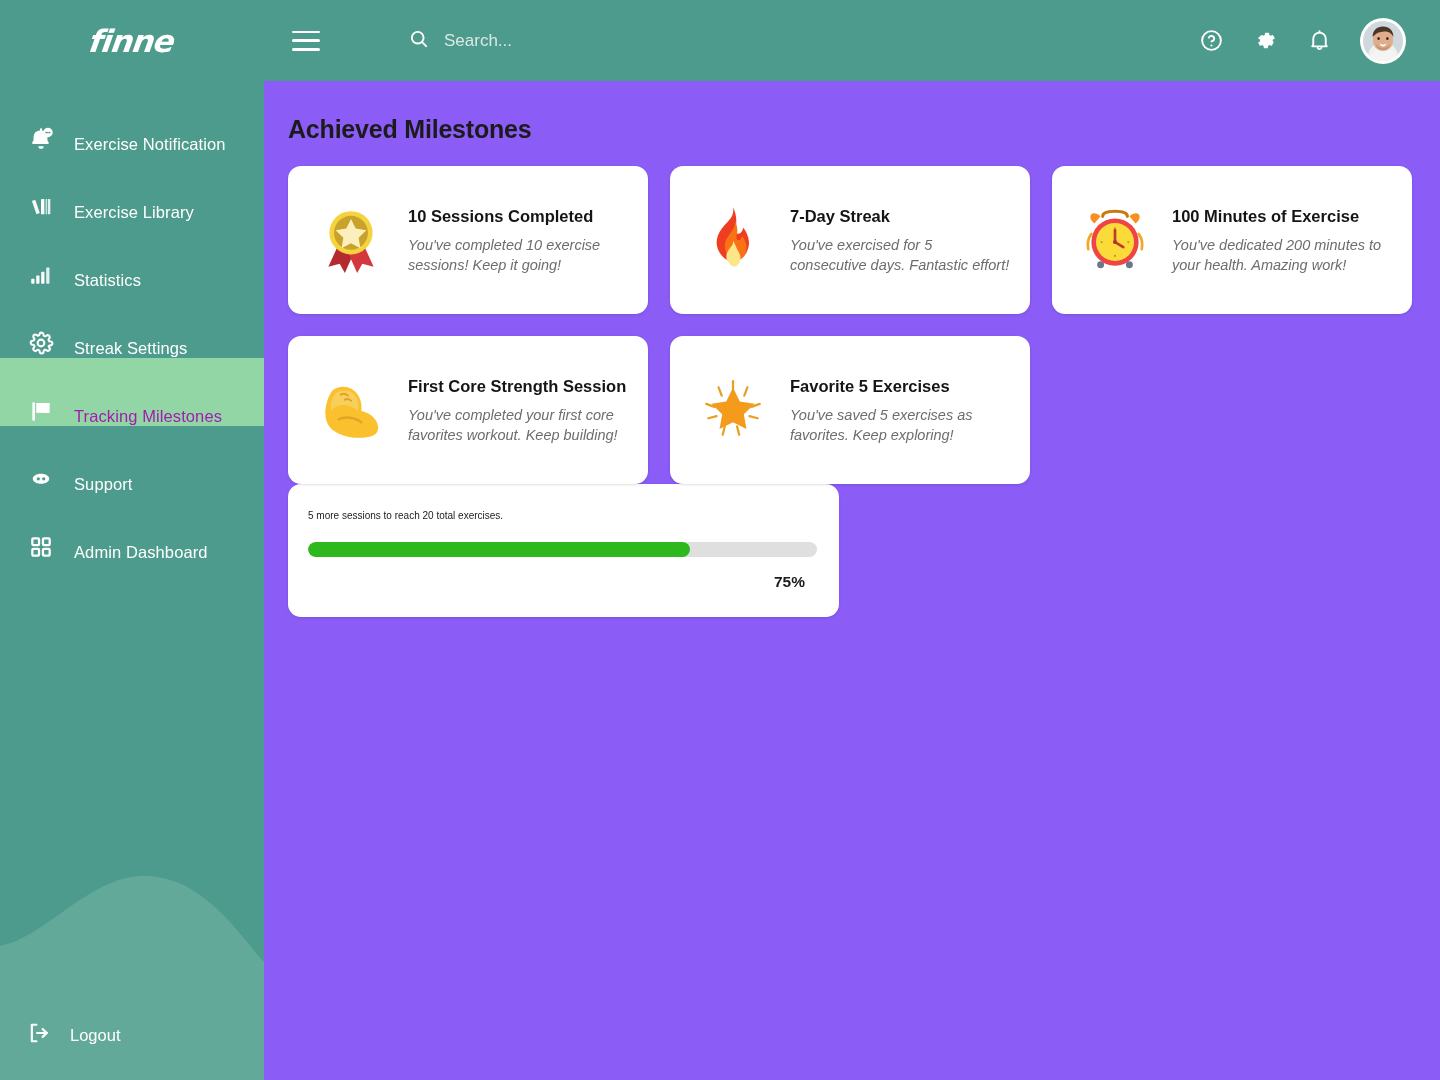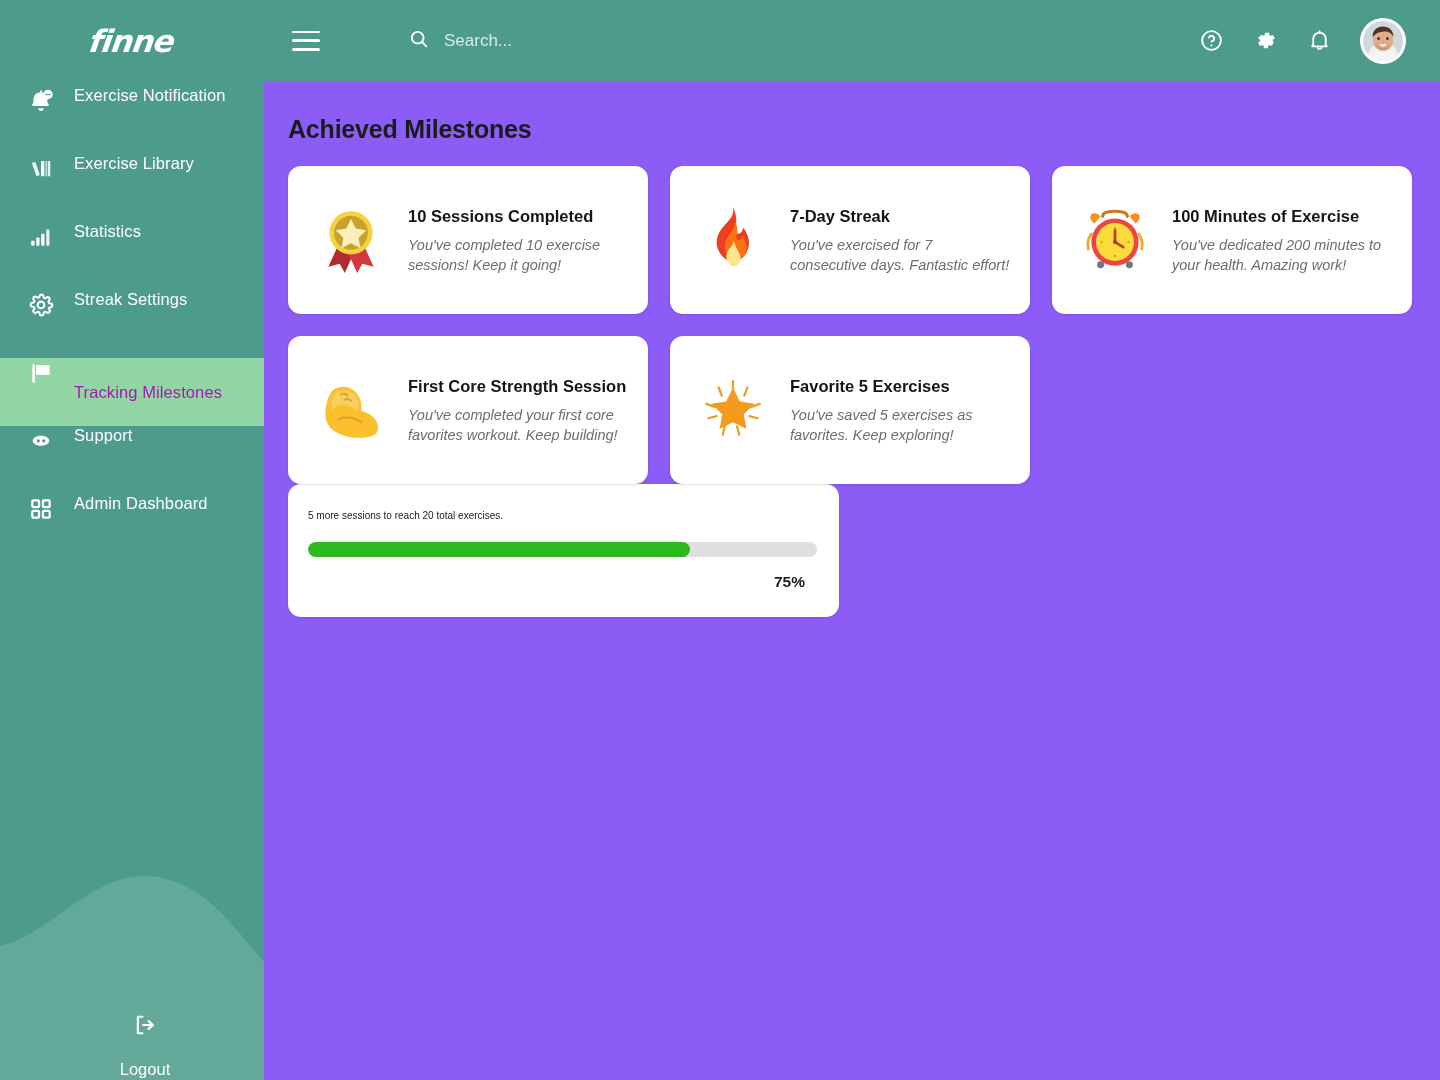--- a/index.html
+++ b/index.html
@@ -21,31 +21,31 @@
     height:82px; display:flex; align-items:center; justify-content:center;
     position:relative; z-index:2;
   }
   .logo-text {
     color:#ffffff; font-size:31px; font-weight:bold; font-style:italic;
     letter-spacing:-1px; font-family:"DejaVu Sans", sans-serif;
     transform:skewX(-9deg); line-height:1;
   }
   .nav { position:relative; z-index:2; margin-top:4px; }
   .nav-item {
-    height:68px; display:flex; align-items:flex-start; gap:18px;
+    height:68px; display:flex; align-items:flex-end; gap:18px;
     padding-left:26px; cursor:pointer; position:relative;
   }
   .nav-item .ic { width:30px; height:30px; flex:0 0 30px; display:flex; align-items:center; justify-content:center; }
   .nav-item .lbl { color:#ffffff; font-size:16.5px; letter-spacing:.1px; }
   .nav-item.active { background:#93d6a6; }
   .nav-item.active .lbl { color:#a21caf;margin-top:25px; }
   .logout {
     position:absolute; left:0; bottom:22px; width:264px; z-index:3;
     display:flex; align-items:center; gap:18px; padding-left:26px;
-    height:46px; cursor:pointer;flex-direction:column;
+    height:46px; cursor:pointer;
   }
   .logout .lbl { color:#ffffff; font-size:16.5px; }
 
   
   .main { flex:1 1 auto; display:flex; flex-direction:column; min-width:0; }
   .topbar {
     height:81px; background:#4d9b8c; display:flex; align-items:center;
     padding:0 34px 0 28px; flex:0 0 81px;gap:44px;
   }
   .hamburger { width:28px; height:20px; display:flex; flex-direction:column; justify-content:space-between; cursor:pointer; }
@@ -290,21 +290,21 @@
         <div class="card">
           <span class="card-emoji">
             <svg width="74" height="74" viewBox="0 0 72 72">
               <path d="M36 4c2 10-6 14-11 21-5 7-6 13-4 19 3 8 9 13 15 13s13-5 15-14c2-8-2-15-5-19-1 4-3 6-5 6-3 0-3-4-2-9 1-6-1-13-3-17z" fill="#ee3d1f"></path>
               <path d="M38 18c0 7-4 10-7 15-3 4-4 9-2 14 2 6 6 9 10 9s9-4 10-10c1-6-2-11-4-14-1 3-2 4-4 4-2 0-2-3-1-7 1-5-1-9-2-11z" fill="#f97316"></path>
               <path d="M36 36c1 5-3 7-5 11-2 3-2 7 0 10 2 3 4 5 6 5s5-2 6-6c1-4-1-8-3-11-1-3-3-6-4-9z" fill="#fde68a"></path>
             </svg>
           </span>
           <div class="card-body">
             <div class="card-title">7-Day Streak</div>
-            <div class="card-desc">You've exercised for 7 consecutive days. Fantastic effort!</div>
+            <div class="card-desc">You've exercised for 5 consecutive days. Fantastic effort!</div>
           </div>
         </div>
 
         <div class="card">
           <span class="card-emoji">
             <svg width="74" height="74" viewBox="0 0 72 72">
               <path d="M16 20c-4-3-5-7-3-9s6-1 9 2z" fill="#f79020"></path>
               <path d="M56 20c4-3 5-7 3-9s-6-1-9 2z" fill="#f79020"></path>
               <path d="M24 13c0-3 4-5 12-5s12 2 12 5" fill="none" stroke="#c77a10" stroke-width="3" stroke-linecap="round"></path>
               <path d="M13 30c-3 4-4 10-3 15M59 30c3 4 4 10 3 15" fill="none" stroke="#f3a725" stroke-width="2.6" stroke-linecap="round"></path>

